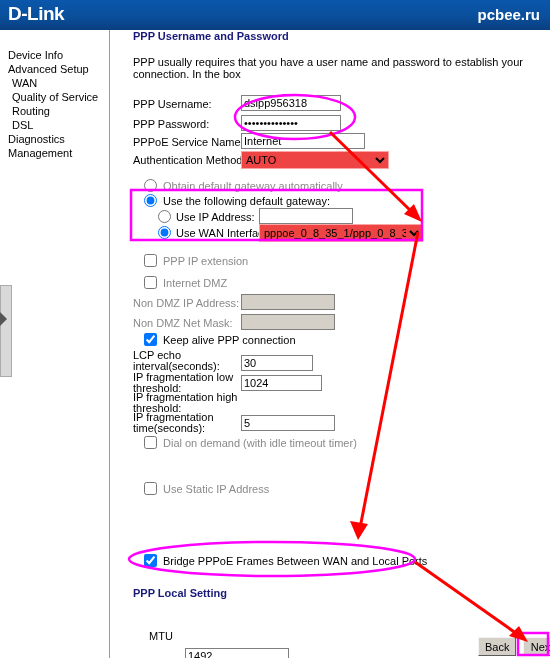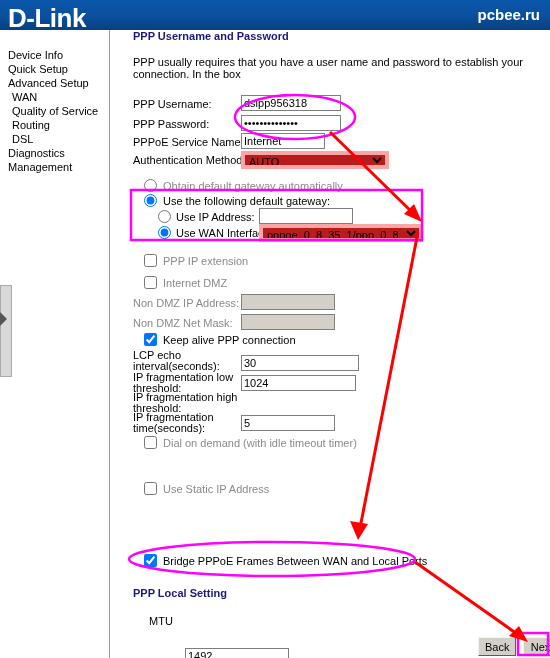--- a/index.html
+++ b/index.html
@@ -14,21 +14,21 @@
   }
   
   #header{
     position:absolute;left:0;top:0;width:550px;height:30px;
     background:#0b4f9e;
     background:linear-gradient(to bottom,#0a57ab 0%,#0a4f9c 55%,#093f80 100%);
   }
   #logo{
     position:absolute;left:8px;top:3px;
     font-family:"Liberation Sans", sans-serif;
-    font-size:26px;font-weight:bold;
+    font-size:19px;font-weight:bold;
     color:#ffffff;
     letter-spacing:-0.5px;
   }
   #watermark{
     position:absolute;right:10px;top:6px;
     font-size:15px;font-weight:bold;color:#ffffff;
   }
   
   #nav{
     position:absolute;left:0;top:30px;width:110px;height:628px;
@@ -82,22 +82,22 @@
     height:16px;
     box-sizing:border-box;
   }
   input.txt.disabled{
     background:#d4d0c8;color:#808080;
   }
   select.sel{
     position:absolute;
     font-family:"Liberation Sans", sans-serif;
     font-size:11px;
-    border:4px solid #fca5a5;
-    background:#b91c1c;
+    border:1px solid #fca5a5;
+    background:#ef4444;
     height:18px;
     box-sizing:border-box;
   }
   .radio,.check{
     position:absolute;width:13px;height:13px;margin:0;padding:0;
   }
   button.btn{
     position:absolute;
     font-family:"Liberation Sans", sans-serif;
     font-size:11px;
@@ -118,21 +118,20 @@
 </head>
 <body>
 
 <div id="header">
   <div id="logo">D-Link</div>
   <div id="watermark">pcbee.ru</div>
 </div>
 
 <div id="nav">
   <div class="nav-item">Device Info</div>
-  <div class="nav-item">Quick Setup</div>
   <div class="nav-item">Advanced Setup</div>
   <div class="nav-item sub">WAN</div>
   <div class="nav-item sub">Quality of Service</div>
   <div class="nav-item sub">Routing</div>
   <div class="nav-item sub">DSL</div>
   <div class="nav-item">Diagnostics</div>
   <div class="nav-item">Management</div>
 </div>
 <div id="scrollstrip"></div>
 <div id="scrollarrow"></div>
@@ -142,21 +141,21 @@
   <div class="section-title" style="left:22px;top:0px;">PPP Username and Password</div>
   <div class="plain" style="left:22px;top:26px;width:420px;">PPP usually requires that you have a user name and password to establish your connection. In the box</div>
 
   <div class="lbl" style="left:22px;top:68px;">PPP Username:</div>
   <input class="txt" style="left: 130px; top: 65px; width: 100px;" value="dslpp956318">
 
   <div class="lbl" style="left:22px;top:88px;">PPP Password:</div>
   <input class="txt" style="left: 130px; top: 85px; width: 100px; letter-spacing: 0px;" value="••••••••••••••">
 
   <div class="lbl" style="left:22px;top:106px;">PPPoE Service Name:</div>
-  <input class="txt" style="left: 130px; top: 103px; width: 84px;" value="Internet">
+  <input class="txt" style="left: 130px; top: 103px; width: 124px;" value="Internet">
 
   <div class="lbl" style="left:22px;top:124px;">Authentication Method:</div>
   <select class="sel" style="left:130px;top:121px;width:148px;">
     <option>AUTO</option>
   </select>
 
   <input type="radio" class="radio" style="left: 33px; top: 149px;" name="gw">
   <div class="lbl" style="left:52px;top:150px;color:#8a8a8a;">Obtain default gateway automatically</div>
 
   <input type="radio" class="radio" style="left: 33px; top: 164px;" name="gw" checked="">
@@ -181,41 +180,41 @@
   <div class="lbl" style="left:22px;top:267px;color:#8a8a8a;">Non DMZ IP Address:</div>
   <input class="txt disabled" style="left: 130px; top: 264px; width: 94px;" value="">
 
   <div class="lbl" style="left:22px;top:287px;color:#8a8a8a;">Non DMZ Net Mask:</div>
   <input class="txt disabled" style="left: 130px; top: 284px; width: 94px;" value="">
 
   <input type="checkbox" class="check" style="left: 33px; top: 303px;" checked="">
   <div class="lbl" style="left:52px;top:304px;">Keep alive PPP connection</div>
 
   <div class="lbl" style="left:22px;top:320px;width:100px;white-space:normal;line-height:11px;">LCP echo interval(seconds):</div>
-  <input class="txt" style="left: 130px; top: 325px; width: 118px;" value="30">
+  <input class="txt" style="left: 130px; top: 325px; width: 72px;" value="30">
 
   <div class="lbl" style="left:22px;top:342px;width:105px;white-space:normal;line-height:11px;">IP fragmentation low threshold:</div>
-  <input class="txt" style="left: 130px; top: 345px; width: 115px;" value="1024">
+  <input class="txt" style="left: 130px; top: 345px; width: 81px;" value="1024">
 
   <div class="lbl" style="left:22px;top:362px;width:105px;white-space:normal;line-height:11px;">IP fragmentation high threshold:</div>
 
   <div class="lbl" style="left:22px;top:382px;width:105px;white-space:normal;line-height:11px;">IP fragmentation time(seconds):</div>
   <input class="txt" style="left: 130px; top: 385px; width: 94px;" value="5">
 
   <input type="checkbox" class="check" style="left: 33px; top: 406px;">
   <div class="lbl" style="left:52px;top:407px;color:#8a8a8a;">Dial on demand (with idle timeout timer)</div>
 
   <input type="checkbox" class="check" style="left: 33px; top: 452px;">
   <div class="lbl" style="left:52px;top:453px;color:#8a8a8a;">Use Static IP Address</div>
 
   <input type="checkbox" class="check" style="left: 33px; top: 524px;" checked="">
   <div class="lbl" style="left:52px;top:525px;">Bridge PPPoE Frames Between WAN and Local Ports</div>
 
   <div class="section-title" style="left:22px;top:557px;">PPP Local Setting</div>
-  <div class="lbl" style="left:38px;top:585px;">MTU</div>
+  <div class="lbl" style="left:38px;top:600px;">MTU</div>
   <input class="txt" style="left: 74px; top: 582px; width: 104px; margin-top: 36px;" value="1492">
 
   <button class="btn" style="left:367px;top:607px;width:38px;">Back</button>
   <button class="btn" style="left:412px;top:607px;width:38px;">Next</button>
 </div>
 
 <svg id="annot" viewBox="0 0 550 658">
 
   <ellipse cx="295" cy="117" rx="60" ry="22" fill="none" stroke="#ff00ff" stroke-width="2.5"></ellipse>
 

